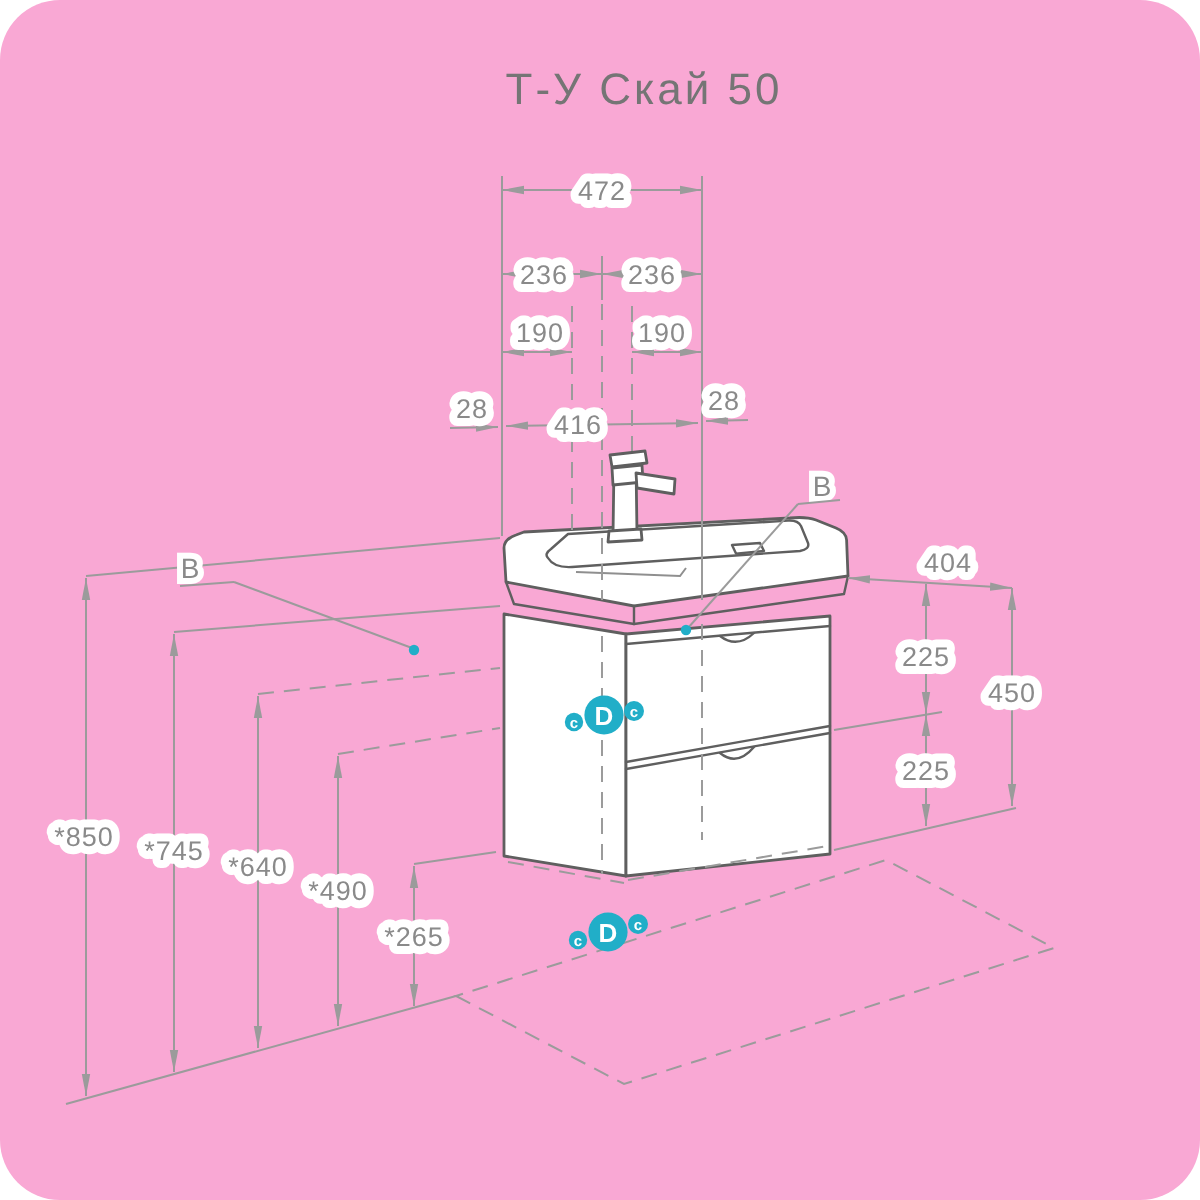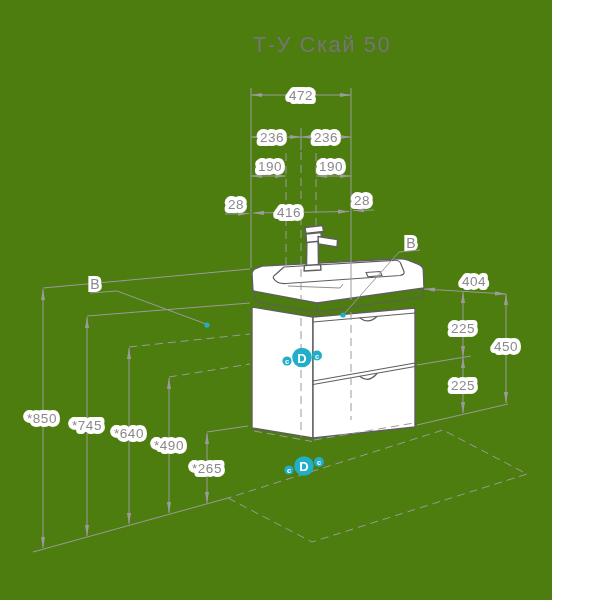--- a/index.html
+++ b/index.html
@@ -1,16 +1,16 @@
 <!DOCTYPE html>
 <html><head>
 <meta charset="utf-8">
 <style>
   html,body{margin:0;padding:0;background:#ffffff;width:600px;height:600px;overflow:hidden;}
-  .stage{position:relative;width:552px;height:600px;background:#4d7c0f;font-family:"Liberation Sans",sans-serif;}
+  .stage{position:relative;width:600px;height:600px;background:#f9a8d4;font-family:"Liberation Sans",sans-serif;border-radius:30px;}
   svg{display:block;}
   text{font-family:"Liberation Sans",sans-serif;}
   .dim-t{font-size:13.5px;fill:#8a8a8a;text-anchor:middle;paint-order:stroke;stroke:#ffffff;stroke-width:8px;stroke-linejoin:round;letter-spacing:.5px;}
   .callout-t{font-size:14px;fill:#8a8a8a;text-anchor:middle;paint-order:stroke;stroke:#fff;stroke-width:6px;}
   .title-t{font-size:22px;fill:#757575;text-anchor:middle;letter-spacing:1.5px;}
   .mk-big{font-size:13px;font-weight:bold;fill:#ffffff;text-anchor:middle;}
   .mk-small{font-size:7.5px;font-weight:bold;fill:#ffffff;text-anchor:middle;}
   .dl{stroke:#9b9b9b;stroke-width:1;fill:none;}
   .dsh{stroke:#9b9b9b;stroke-width:1;fill:none;stroke-dasharray:8 5;}
   .ol{stroke:#5f5f5f;stroke-width:1.4;fill:#ffffff;stroke-linejoin:round;}

